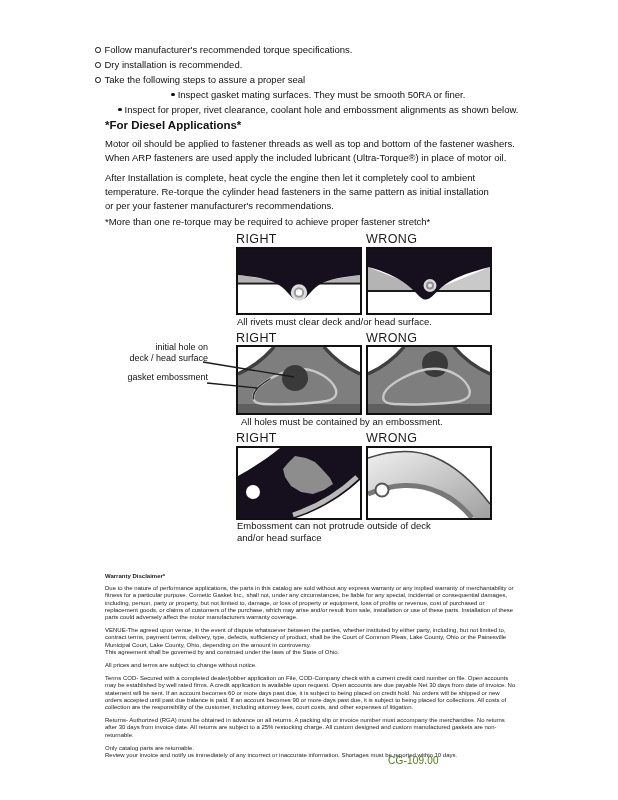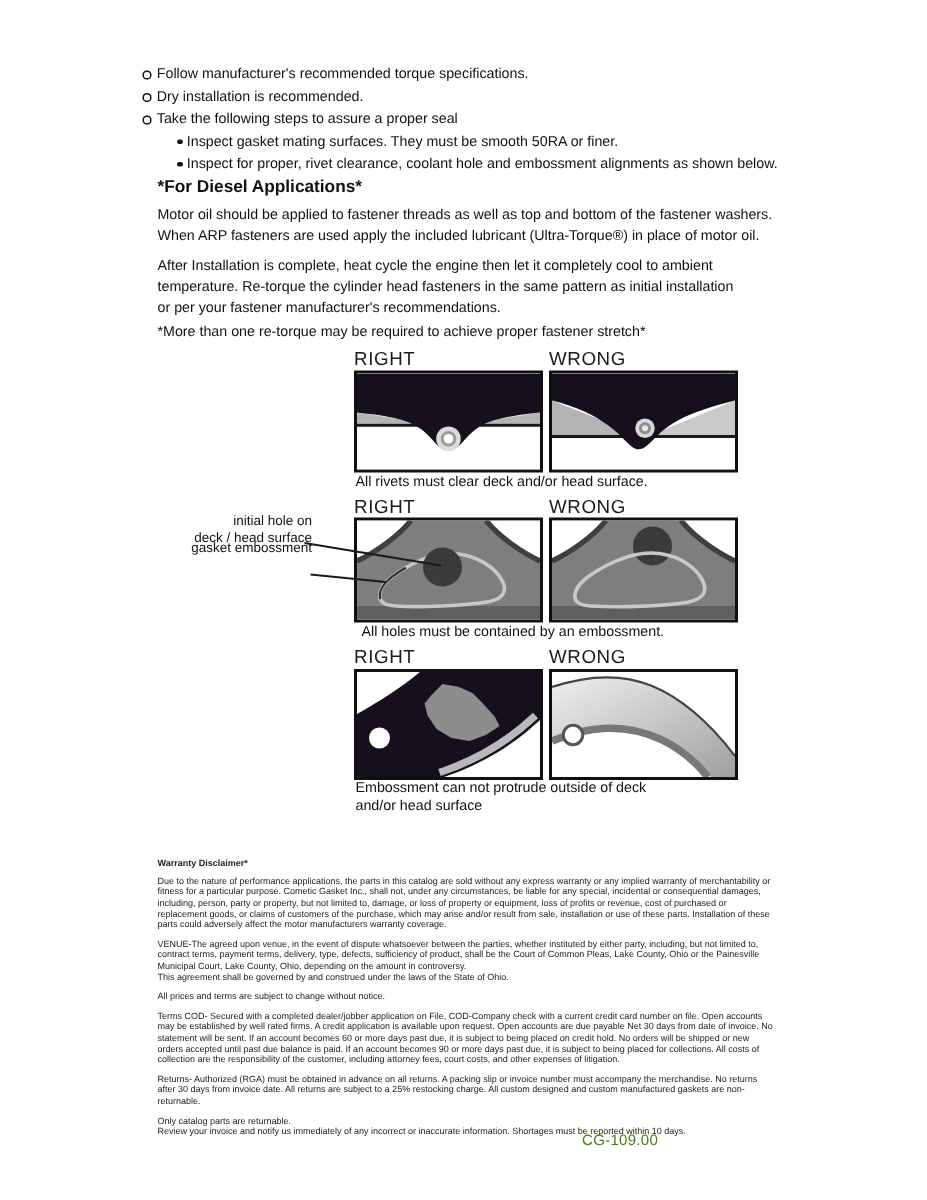--- a/index.html
+++ b/index.html
@@ -13,21 +13,21 @@
     overflow: hidden;
   }
   .title {
     position: absolute; left: 105px; top: 24px;
     font-size: 13px; font-weight: bold;
     border-bottom: 1.5px solid #000; padding-bottom: 2px;
     letter-spacing: -0.1px; white-space: nowrap;
   }
   .bullets { position: absolute; left: 95px; top: 44px; font-size: 9.5px; }
   .b-row { display: flex; align-items: flex-start; height: 15px; }
-  .b-row.sub { margin-left: 23px; }
+  .b-row.sub { margin-left: 23px; justify-content: center; }
   .ring { flex: 0 0 auto; width: 3.5px; height: 3.5px; border: 1px solid #111; border-radius: 50%; margin: 3px 4px 0 0; }
   .dot  { flex: 0 0 auto; width: 3.5px; height: 3.5px; background: #111; border-radius: 50%; margin: 3.5px 3px 0 0; }
   .diesel-head { position: absolute; left: 105px; top: 119px; font-size: 11.5px; font-weight: bold; }
   .para { position: absolute; left: 105px; font-size: 9.5px; line-height: 14px; }
   .p1 { top: 137px; }
   .p2 { top: 171px; }
   .note { top: 215px; }
   .dg-head { position: absolute; width: 126px; text-align: left; font-size: 12.5px; letter-spacing: 0.4px; color: #1a1a1a; }
   .panel { position: absolute; display: block; border: 2px solid #101010; background:#fff; }
   .caption { position: absolute; font-size: 9.5px; line-height: 12px; color:#111; }
@@ -133,21 +133,21 @@
     <path d="M36,0 C26,12 11,22 0,27" stroke="#3f3f3f" stroke-width="3.5" fill="none"></path>
     <path d="M86,0 C96,12 111,22 122,27" stroke="#3f3f3f" stroke-width="3.5" fill="none"></path>
     <circle cx="67" cy="17" r="13" fill="#3a3a3a"></circle>
     <path d="M15.5,52.5 C13.5,44.5 22.5,37.5 34.5,31 C47.5,24 59.5,20.5 71.5,22 C86.5,24 97.5,32.5 101,41.5 C103.5,47.5 100.5,52.5 90.5,54.5 C72.5,57.5 41.5,58 25.5,57 C18.5,56.5 17,55 15.5,52.5 Z" fill="none" stroke="#c8c8c8" stroke-width="2.4"></path>
   </svg>
 
   <div class="lbl" style="top:342px;">
     <div>initial hole on</div>
     <div>deck / head surface</div>
   </div>
-  <div class="lbl" style="top:360px;">gasket embossment</div>
+  <div class="lbl" style="top:372px;">gasket embossment</div>
 
   <svg class="leaders" width="110" height="45" viewBox="0 0 110 45">
     <line x1="8" y1="12" x2="99" y2="27" stroke="#1a1a1a" stroke-width="1.4"></line>
     <line x1="12" y1="33" x2="62" y2="38" stroke="#1a1a1a" stroke-width="1.4"></line>
   </svg>
 
   <div class="caption" style="left:241px; top:416px;">All holes must be contained by an embossment.</div>
 
   <div class="dg-head" style="left:236px; top:431px;">RIGHT</div>
   <div class="dg-head" style="left:366px; top:431px;">WRONG</div>

